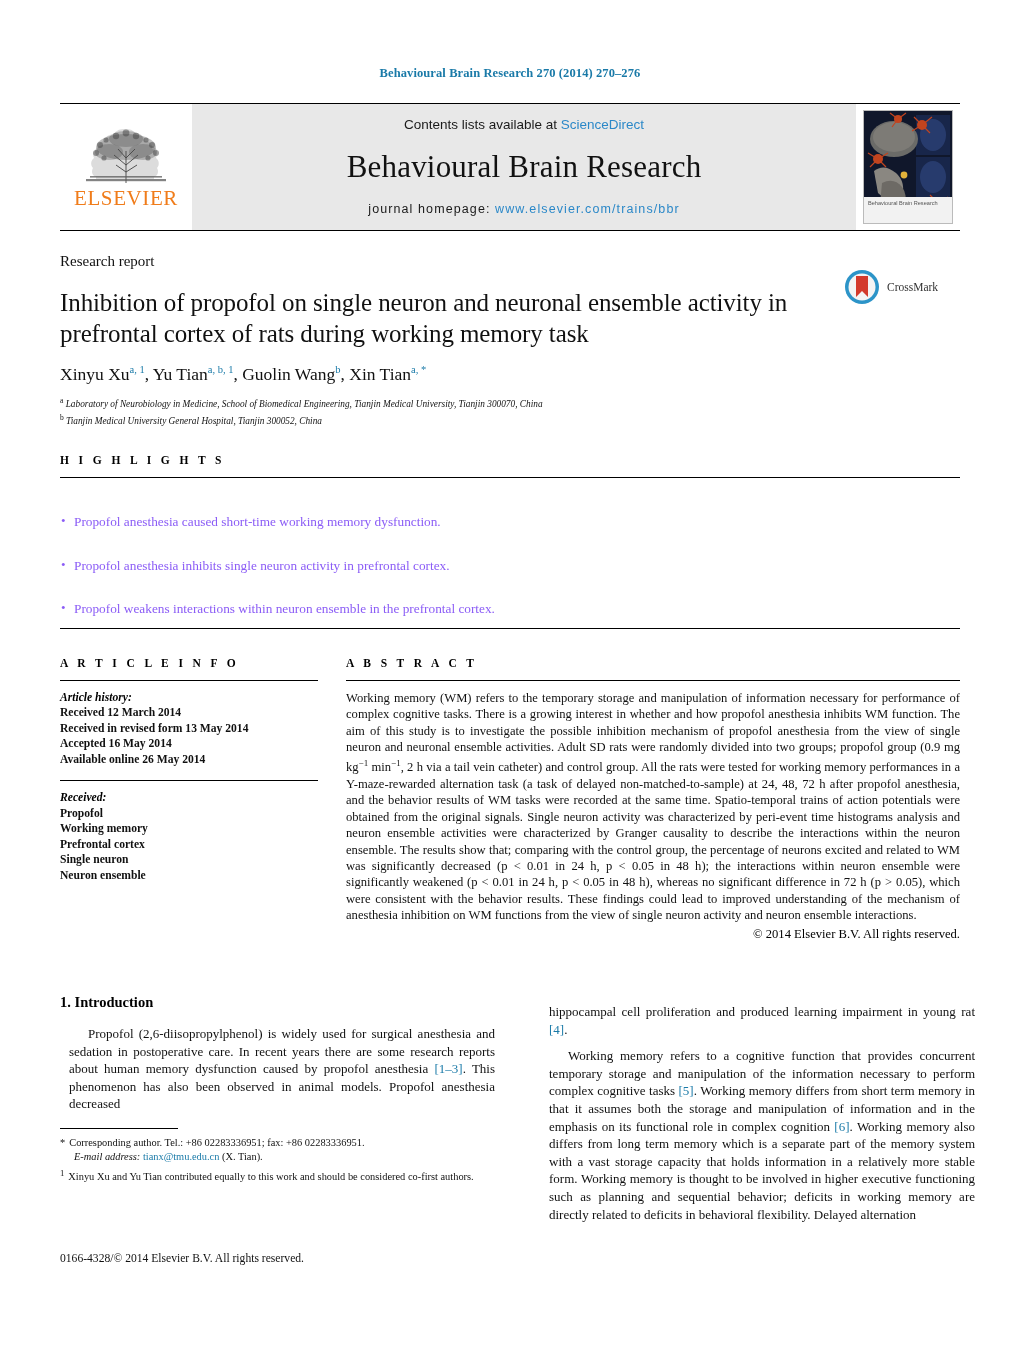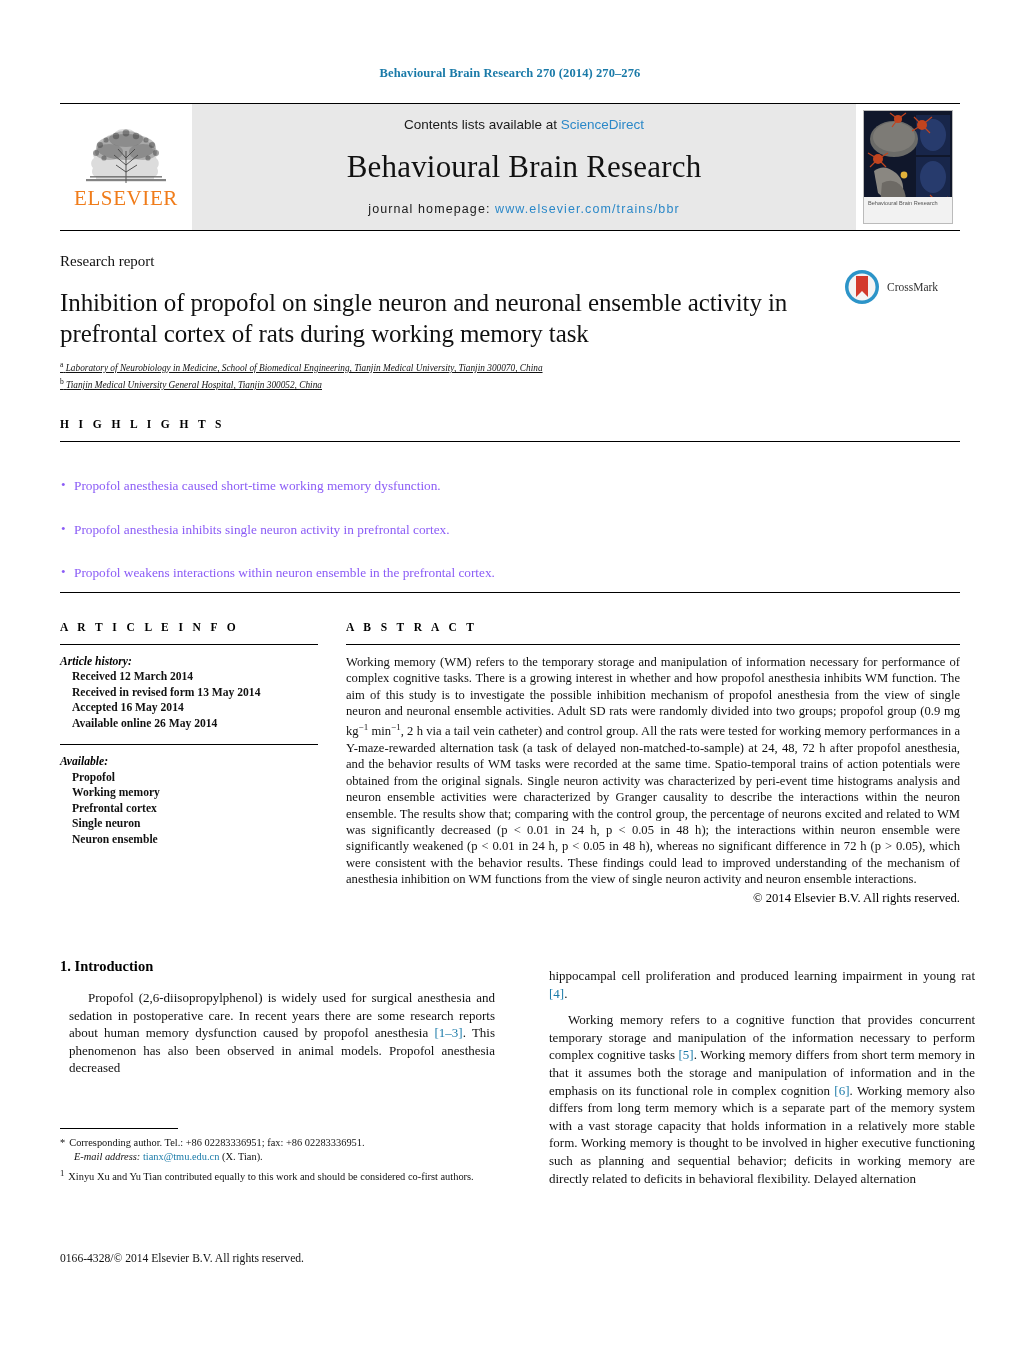--- a/index.html
+++ b/index.html
@@ -145,21 +145,20 @@
     font-size: 17.5px;
     color: #111;
   }
   .authors sup { font-size: 10.5px; color:#1a7aa8; vertical-align: super;}
   .affiliations {
     margin-top: 9px;
     font-size: 9.3px;
     font-style: italic;
     line-height: 13px;
     color: #111;
-    text-decoration: underline;
   }
   .affiliations sup { font-style: normal; font-size: 7.5px; }
 
   .crossmark {
     position: absolute;
     right: 0;
     top: 14px;
     width: 118px;
     display: flex;
     align-items: center;
@@ -216,21 +215,20 @@
     font-style: italic;
     font-weight: bold;
     font-size: 11.6px;
     line-height: 15.5px;
   }
   .info-line {
     font-size: 11.6px;
     line-height: 15.5px;
     font-weight: bold;
     color: #111;
-    margin-left: 12px;
   }
   .info-gap { height: 13px; }
   .keywords-block { border-top: 1.4px solid #000; padding-top: 9px; }
   .abstract-body {
     font-size: 12.6px;
     line-height: 16.4px;
     text-align: justify;
     color: #111;
   }
   .abstract-body sup { font-size: 9px; }
@@ -389,20 +387,26 @@
         </svg>
         <div class="cov-label">Behavioural Brain Research</div>
       </div>
     </div>
   </div>
 
   <div class="title-block">
     <div class="research-report">Research report</div>
     <h1 class="article-title">Inhibition of propofol on single neuron and neuronal ensemble activity in prefrontal cortex of rats during working memory task</h1>
 
+    <div class="authors">
+      <span>Xinyu Xu</span><sup>a, 1</sup>,
+      <span>Yu Tian</span><sup>a, b, 1</sup>,
+      <span>Guolin Wang</span><sup>b</sup>,
+      <span>Xin Tian</span><sup>a, *</sup>
+    </div>
 
     <div class="affiliations">
       <div><sup>a</sup> <span>Laboratory of Neurobiology in Medicine, School of Biomedical Engineering, Tianjin Medical University, Tianjin 300070, China</span></div>
       <div><sup>b</sup> <span>Tianjin Medical University General Hospital, Tianjin 300052, China</span></div>
     </div>
 
     <div class="crossmark">
       <svg width="40" height="40" viewBox="0 0 40 40">
         <circle cx="20" cy="20" r="17" fill="#2c94c8"></circle>
         <circle cx="20" cy="20" r="13.5" fill="#f4f4f4"></circle>
@@ -425,21 +429,21 @@
     <div class="col-info">
       <div class="sec-label">A R T I C L E    I N F O</div>
       <div class="hrule"></div>
       <div class="ital-head">Article history:</div>
       <div class="info-line">Received 12 March 2014</div>
       <div class="info-line">Received in revised form 13 May 2014</div>
       <div class="info-line">Accepted 16 May 2014</div>
       <div class="info-line">Available online 26 May 2014</div>
       <div class="info-gap"></div>
       <div class="keywords-block">
-        <div class="ital-head">Available:</div>
+        <div class="ital-head">Received:</div>
         <div class="info-line">Propofol</div>
         <div class="info-line">Working memory</div>
         <div class="info-line">Prefrontal cortex</div>
         <div class="info-line">Single neuron</div>
         <div class="info-line">Neuron ensemble</div>
       </div>
     </div>
 
     <div class="col-abstract">
       <div class="sec-label">A B S T R A C T</div>

